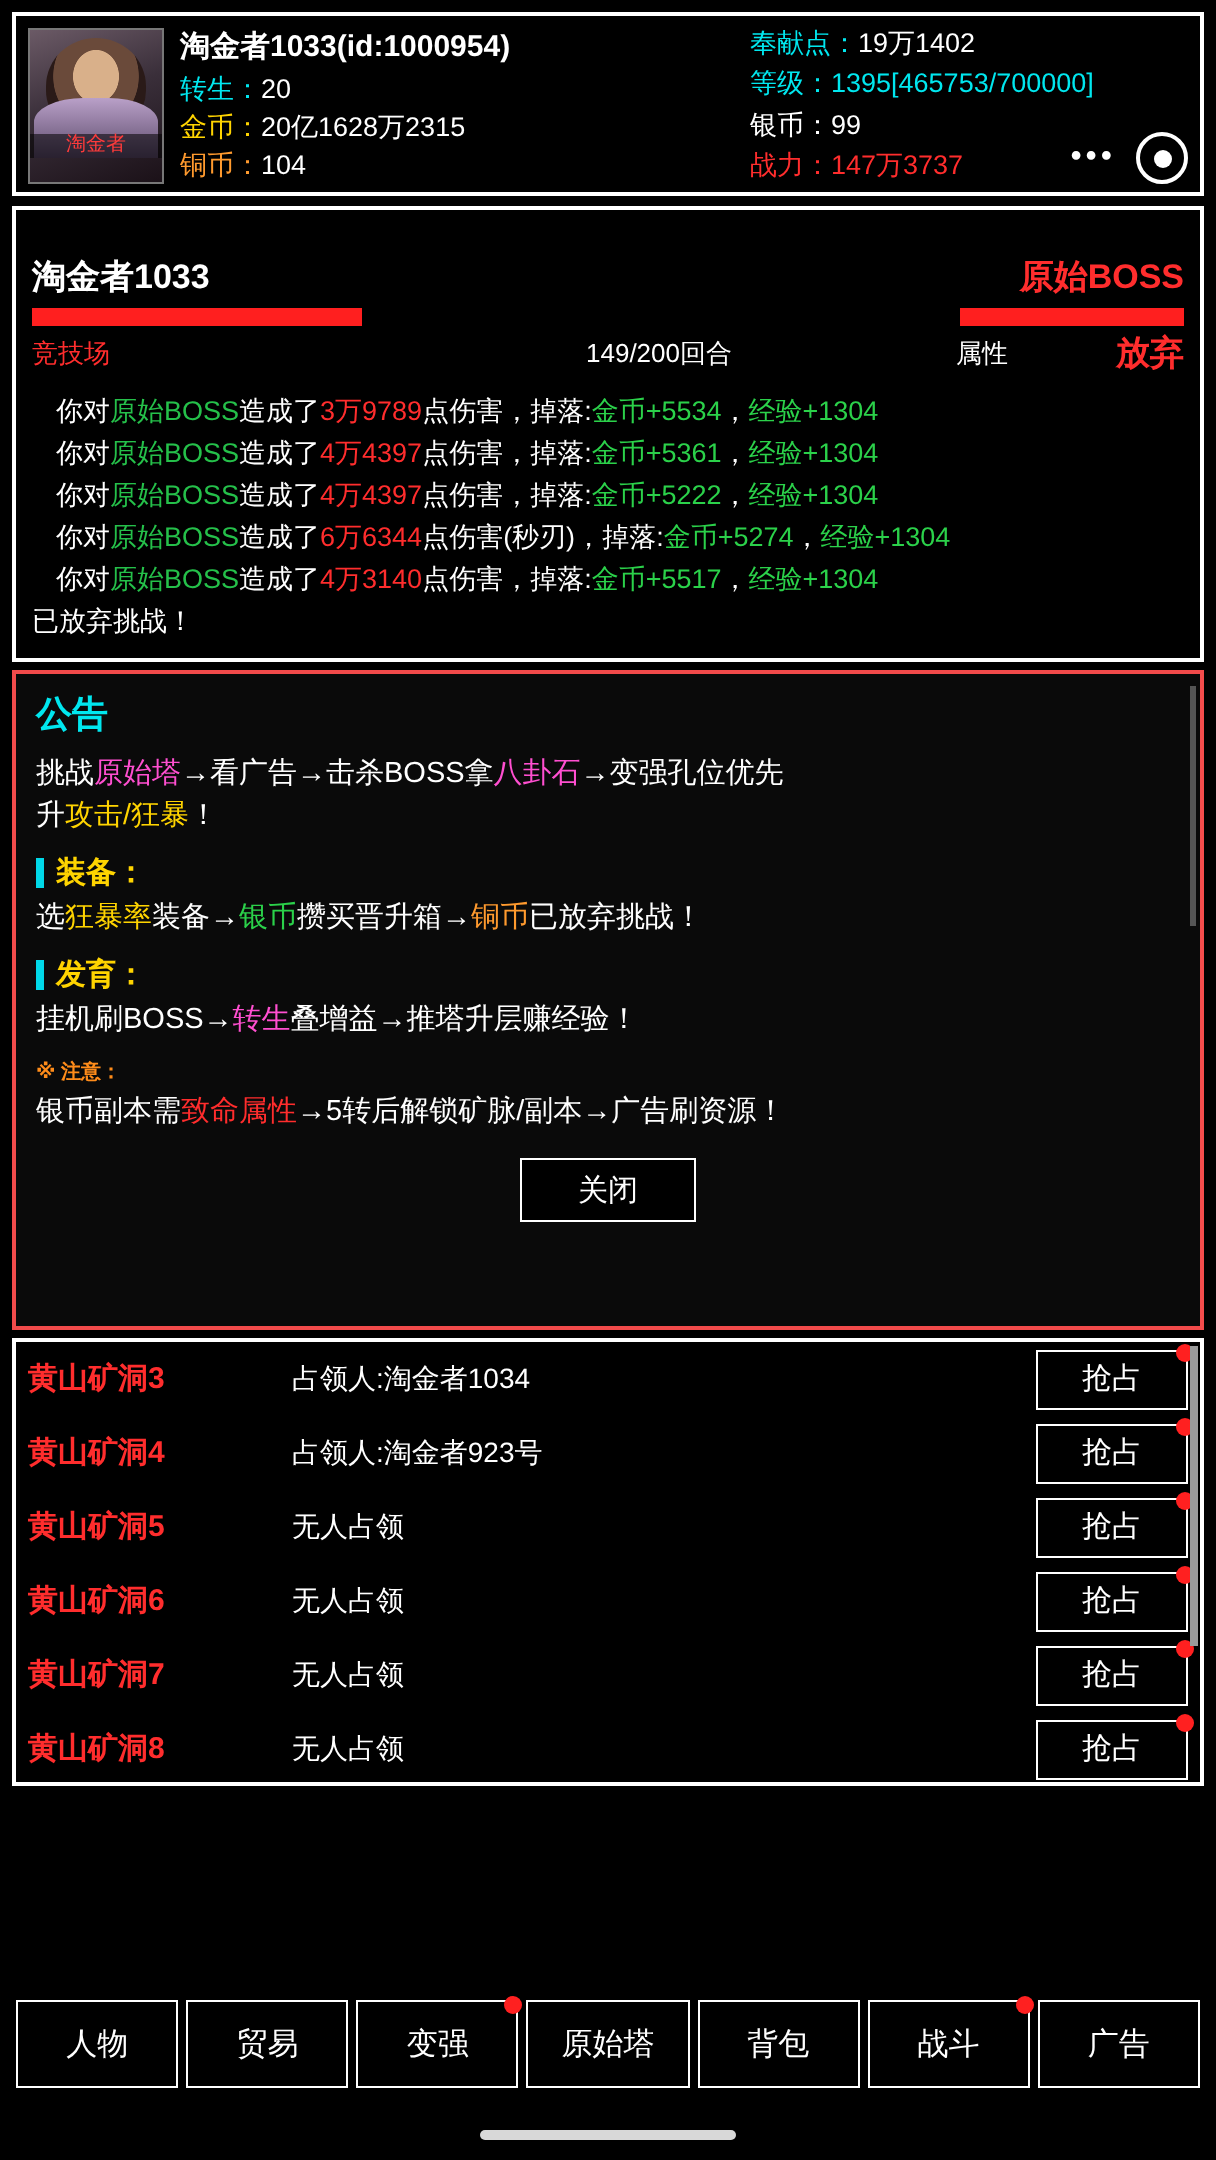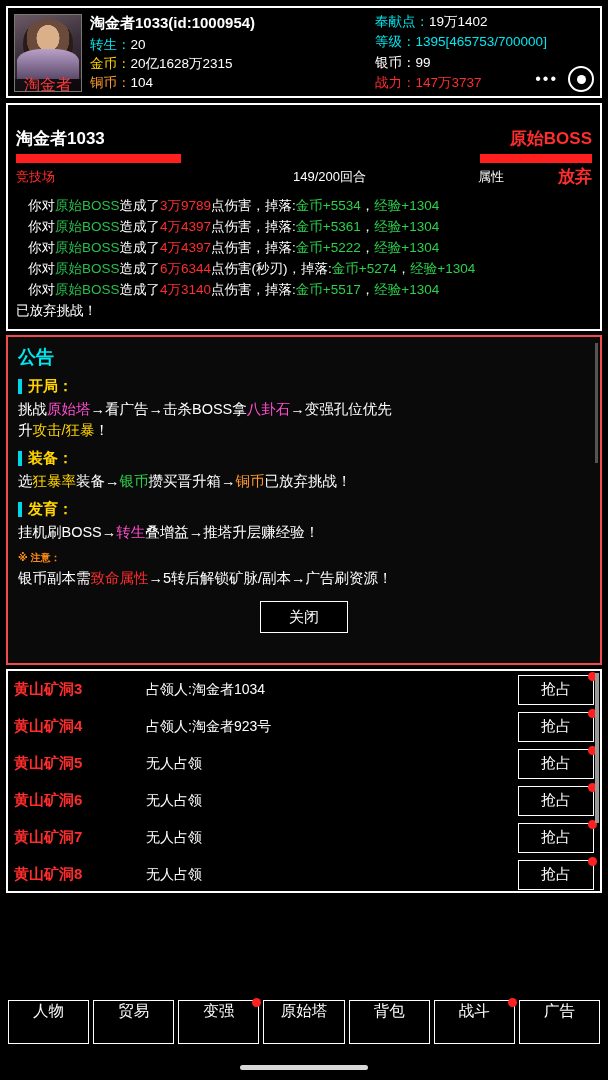--- a/index.html
+++ b/index.html
@@ -32,22 +32,22 @@
     position: absolute; left: 8px; top: 4px; width: 50px; height: 48px;
     background: radial-gradient(ellipse at 50% 40%, #d9b08a 0 32%, #6a4a3a 33% 60%, #2a1a18 61% 100%);
     border-radius: 50% 50% 45% 45%;
   }
   .avatar .body {
     position: absolute; left: 2px; bottom: 12px; width: 62px; height: 30px;
     background: linear-gradient(180deg,#b9a0c8,#5c4a6b);
     border-radius: 40% 40% 0 0;
   }
   .avatar .name-tag {
-    position: absolute; left: 0; bottom: 0; width: 100%;
-    font-size: 16px; color: #ff3b3b; text-align: center;
+    position: absolute; left: 0; bottom: 12px; width: 100%;
+    font-size: 10px; color: #ff3b3b; text-align: center;
     background: rgba(0,0,0,.55);
     line-height: 12px;
   }
   .stats {
     flex: 1; display: flex; padding-left: 8px; gap: 47px;
   }
   .stats-col { display: flex; flex-direction: column; justify-content: space-between; }
   .stats-col.left { flex: 0 0 238px; }
   .stats-col.right { flex: 1; }
   .stat-line { font-size: 13.5px; line-height: 15px; white-space: nowrap; }
@@ -156,21 +156,21 @@
     position: absolute; right: 1px; top: 2px; width: 4px; height: 150px; background: #9a9a9a;
   }
 
   
   .nav {
     position: absolute; left: 0; bottom: 36px; width: 100%;
     display: flex; justify-content: space-between; padding: 0 8px; gap: 4px;
   }
   .nav-btn {
     flex: 1; height: 44px; border: 1px solid #fff; color: #fff;
-    display: flex; align-items: flex-start; justify-content: center;
+    display: flex; align-items: center; justify-content: center;
     font-size: 15.5px; position: relative; background: #000;
   }
   .nav-btn .dot {
     position: absolute; right: -3px; top: -3px; width: 9px; height: 9px;
     background: #ff2020; border-radius: 50%;
   }
   .home-bar {
     position: absolute; left: 50%; transform: translateX(-50%); bottom: 10px;
     width: 128px; height: 5px; border-radius: 3px; background: #d8d8d8;
   }
@@ -252,24 +252,20 @@
       <span>你对</span><span class="boss-n">原始BOSS</span><span>造成了</span><span class="dmg">4万3140</span><span>点伤害，</span><span>掉落:</span><span class="gold">金币+5517</span><span>，</span><span class="exp">经验+1304</span>
     </div>
     <div class="log-give">已放弃挑战！</div>
   </div>
 </div>
 
 <div class="notice">
   <div class="notice-title">公告</div>
 
   <div class="sect">
-    <div class="sect-head">
-      <span class="sect-bar"></span>
-      <span class="sect-name">开局：</span>
-    </div>
     <div class="sect-body">
       <span>挑战</span><span class="c-pink">原始塔</span><span>→看广告→击杀BOSS拿</span><span class="c-pink">八卦石</span><span>→变强孔位优先</span><br>
       <span>升</span><span class="c-yellow">攻击/狂暴</span><span>！</span>
     </div>
   </div>
 
   <div class="sect">
     <div class="sect-head">
       <span class="sect-bar"></span>
       <span class="sect-name">装备：</span>

